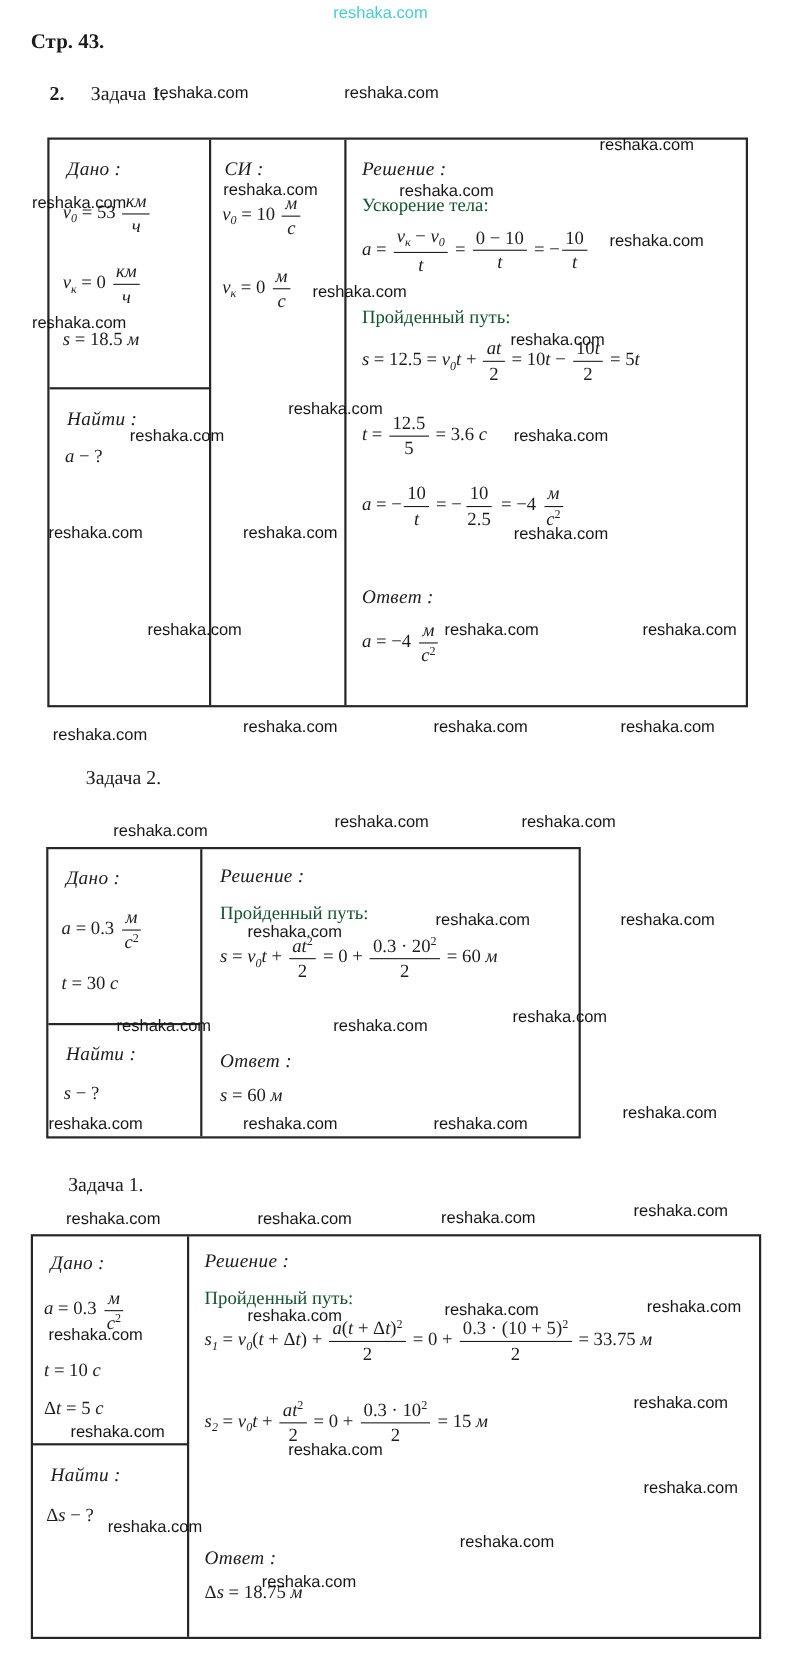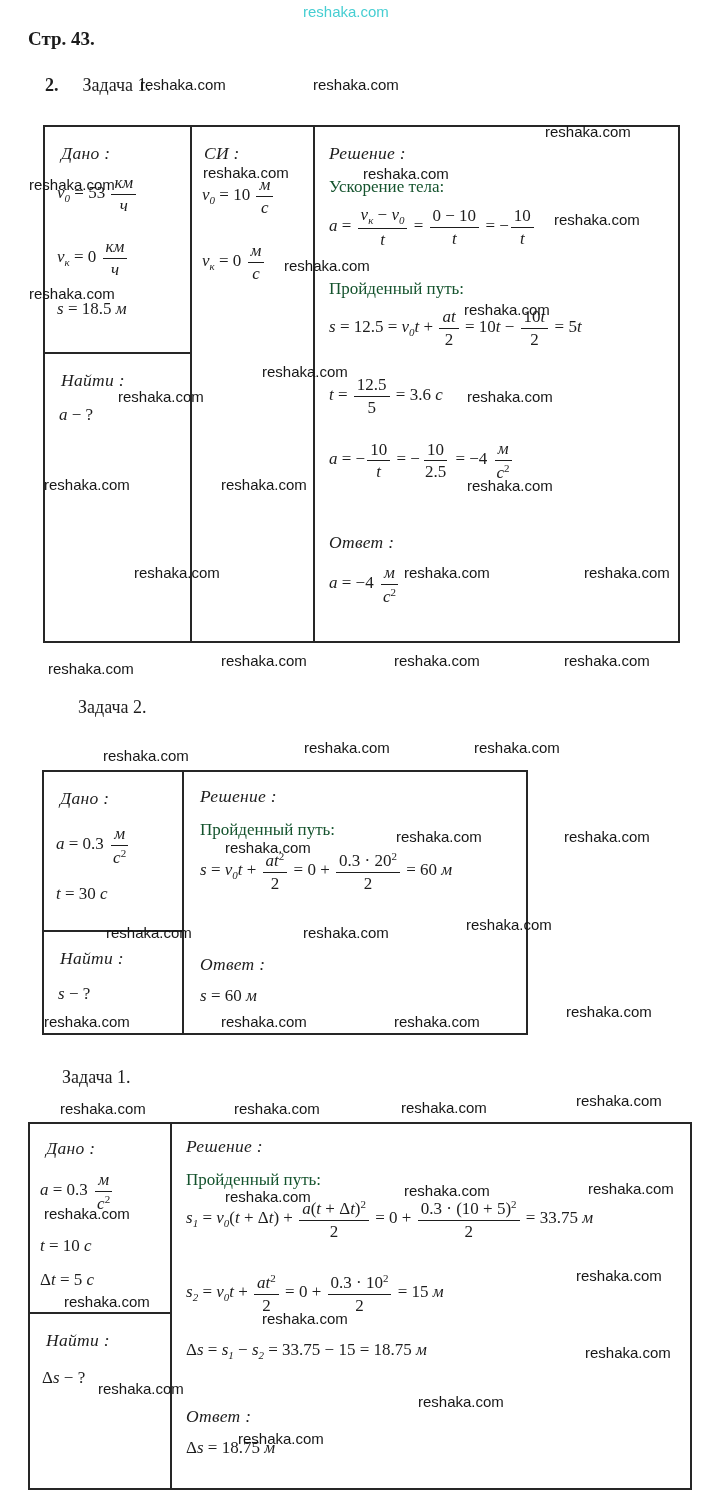--- a/index.html
+++ b/index.html
@@ -158,19 +158,18 @@
       <div class="math" style="left:10px;top:146px"><span class="rm">Δ</span><span class="it">t</span><span class="rm"> = 5 </span><span class="it">с</span></div>
       <div class="hdiv" style="top:188px"></div>
       <div class="lbl" style="left:16px;top:206px">Найти :</div>
       <div class="math" style="left:12px;top:244px"><span class="rm">Δ</span><span class="it">s</span><span class="rm"> − ?</span></div>
     </div>
     <div class="tcol" style="left:142px;width:522px">
       <div class="lbl" style="left:14px;top:12px">Решение :</div>
       <div class="plain" style="left:14px;top:46px">Пройденный путь:</div>
       <div class="math" style="left:14px;top:74px"><span class="it">s</span><span class="ssub">1</span><span class="rm"> = </span><span class="it">v</span><span class="ssub">0</span><span class="rm">(</span><span class="it">t</span><span class="rm"> + Δ</span><span class="it">t</span><span class="rm">) + </span><span class="frac"><span class="num"><span class="it">a</span><span class="rm">(</span><span class="it">t</span><span class="rm"> + Δ</span><span class="it">t</span><span class="rm">)</span><span class="ssup">2</span></span><span class="den"><span class="rm">2</span></span></span><span class="rm"> = 0 + </span><span class="frac"><span class="num"><span class="rm">0.3 · (10 + 5)</span><span class="ssup">2</span></span><span class="den"><span class="rm">2</span></span></span><span class="rm"> = 33.75 </span><span class="it">м</span></div>
       <div class="math" style="left:14px;top:148px"><span class="it">s</span><span class="ssub">2</span><span class="rm"> = </span><span class="it">v</span><span class="ssub">0</span><span class="it">t</span><span class="rm"> + </span><span class="frac"><span class="num"><span class="it">at</span><span class="ssup">2</span></span><span class="den"><span class="rm">2</span></span></span><span class="rm"> = 0 + </span><span class="frac"><span class="num"><span class="rm">0.3 · 10</span><span class="ssup">2</span></span><span class="den"><span class="rm">2</span></span></span><span class="rm"> = 15 </span><span class="it">м</span></div>
-      <div class="math" style="left:14px;top:216px"><span class="rm">Δ</span><span class="it">s</span><span class="rm"> = </span><span class="it">s</span><span class="ssub">1</span><span class="rm"> − </span><span class="it">s</span><span class="ssub">2</span><span class="rm"> = 33.75 − 15 = 18.75 </span><span class="it">м</span></div>
       <div class="lbl" style="left:14px;top:282px">Ответ :</div>
       <div class="math" style="left:14px;top:314px"><span class="rm">Δ</span><span class="it">s</span><span class="rm"> = 18.75 </span><span class="it">м</span></div>
     </div>
   </div>
 
 </div>
 
 </body></html>

